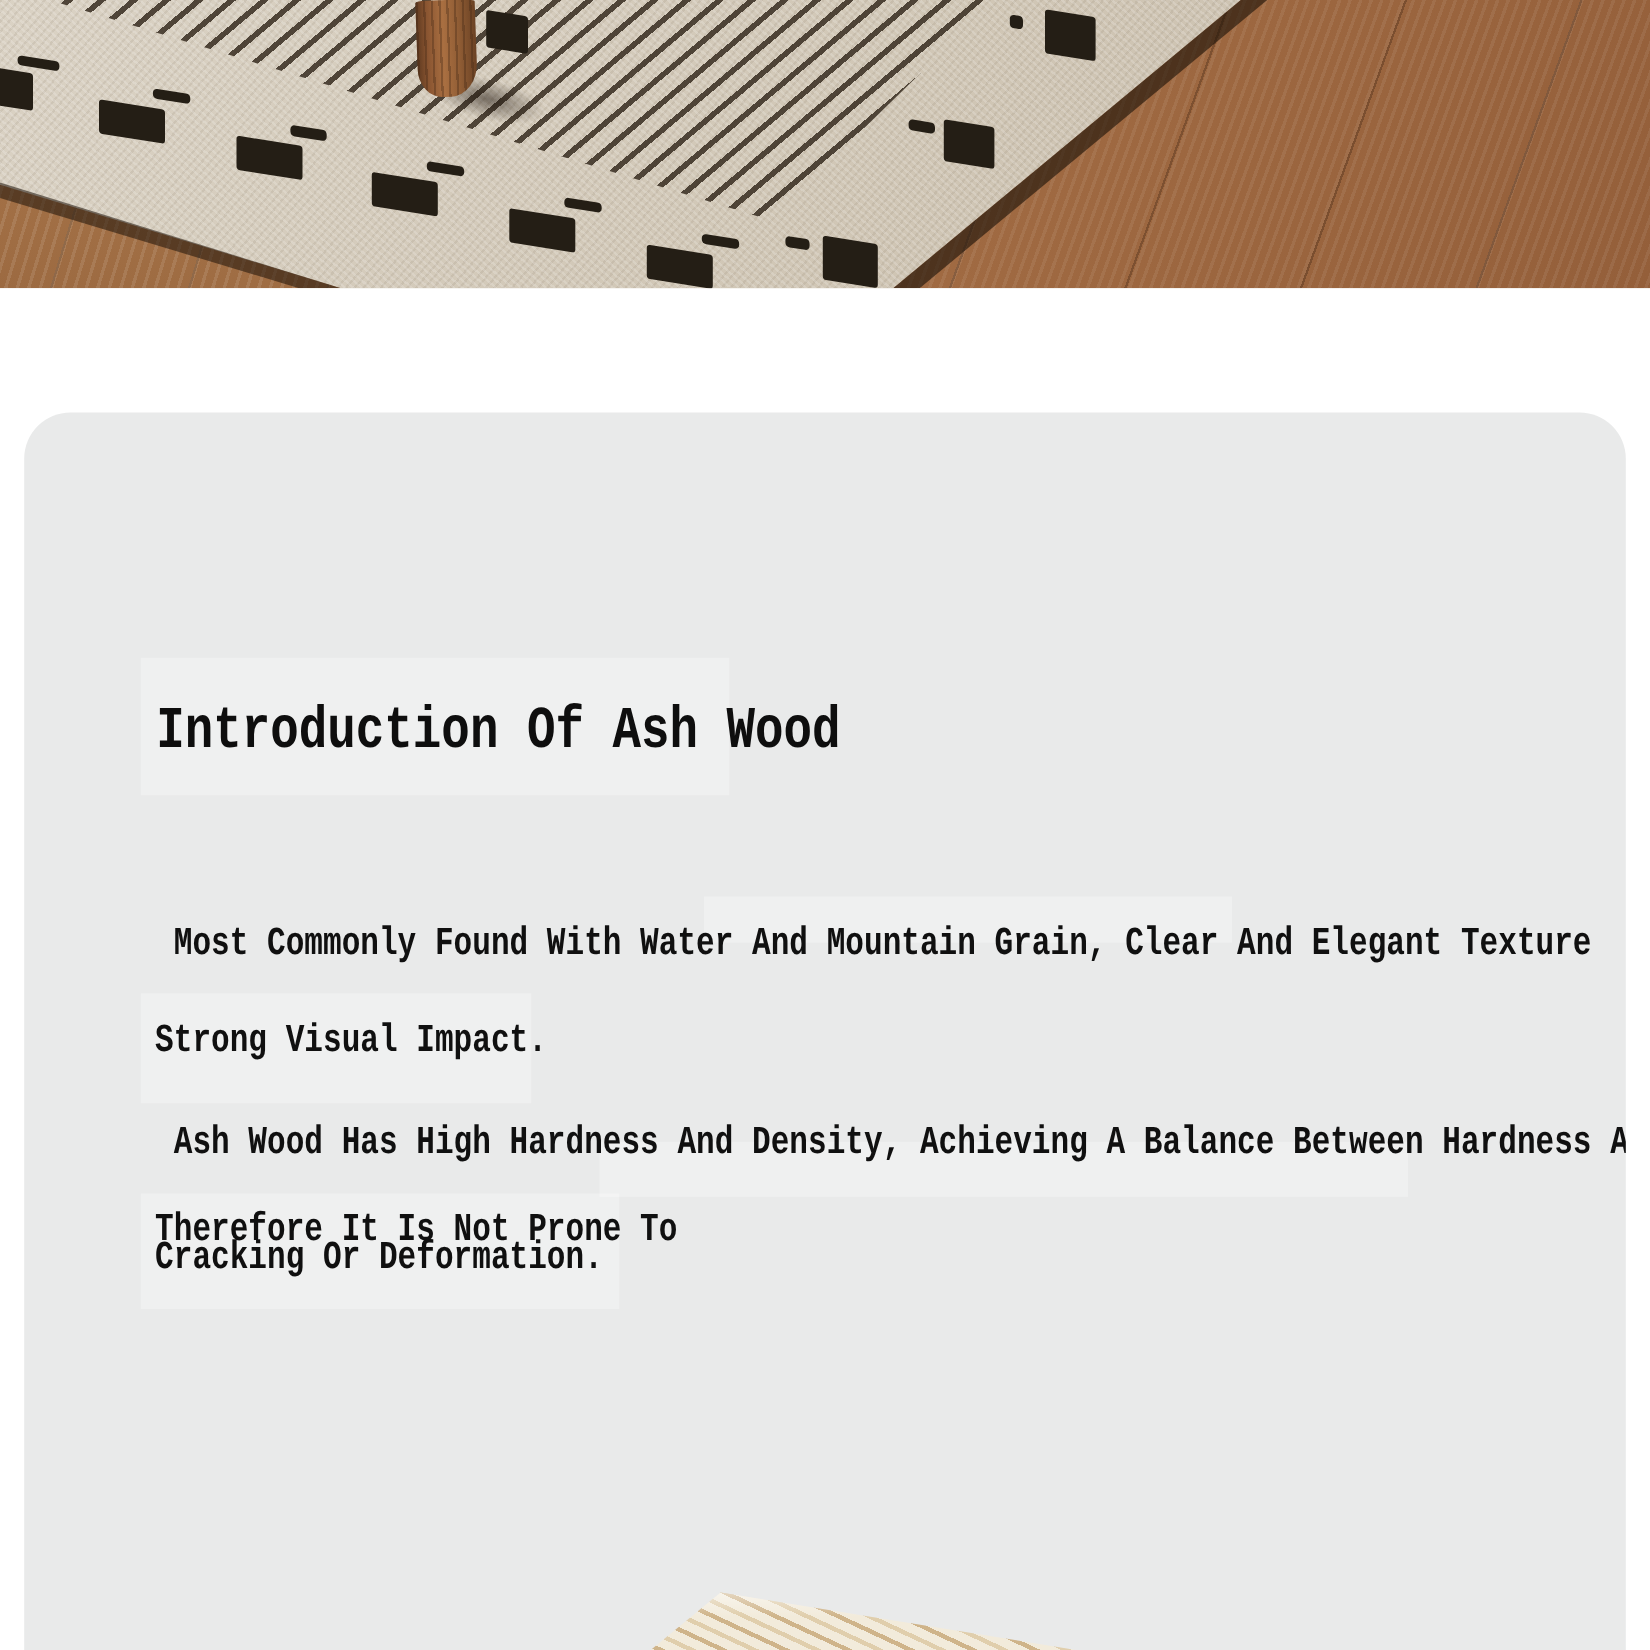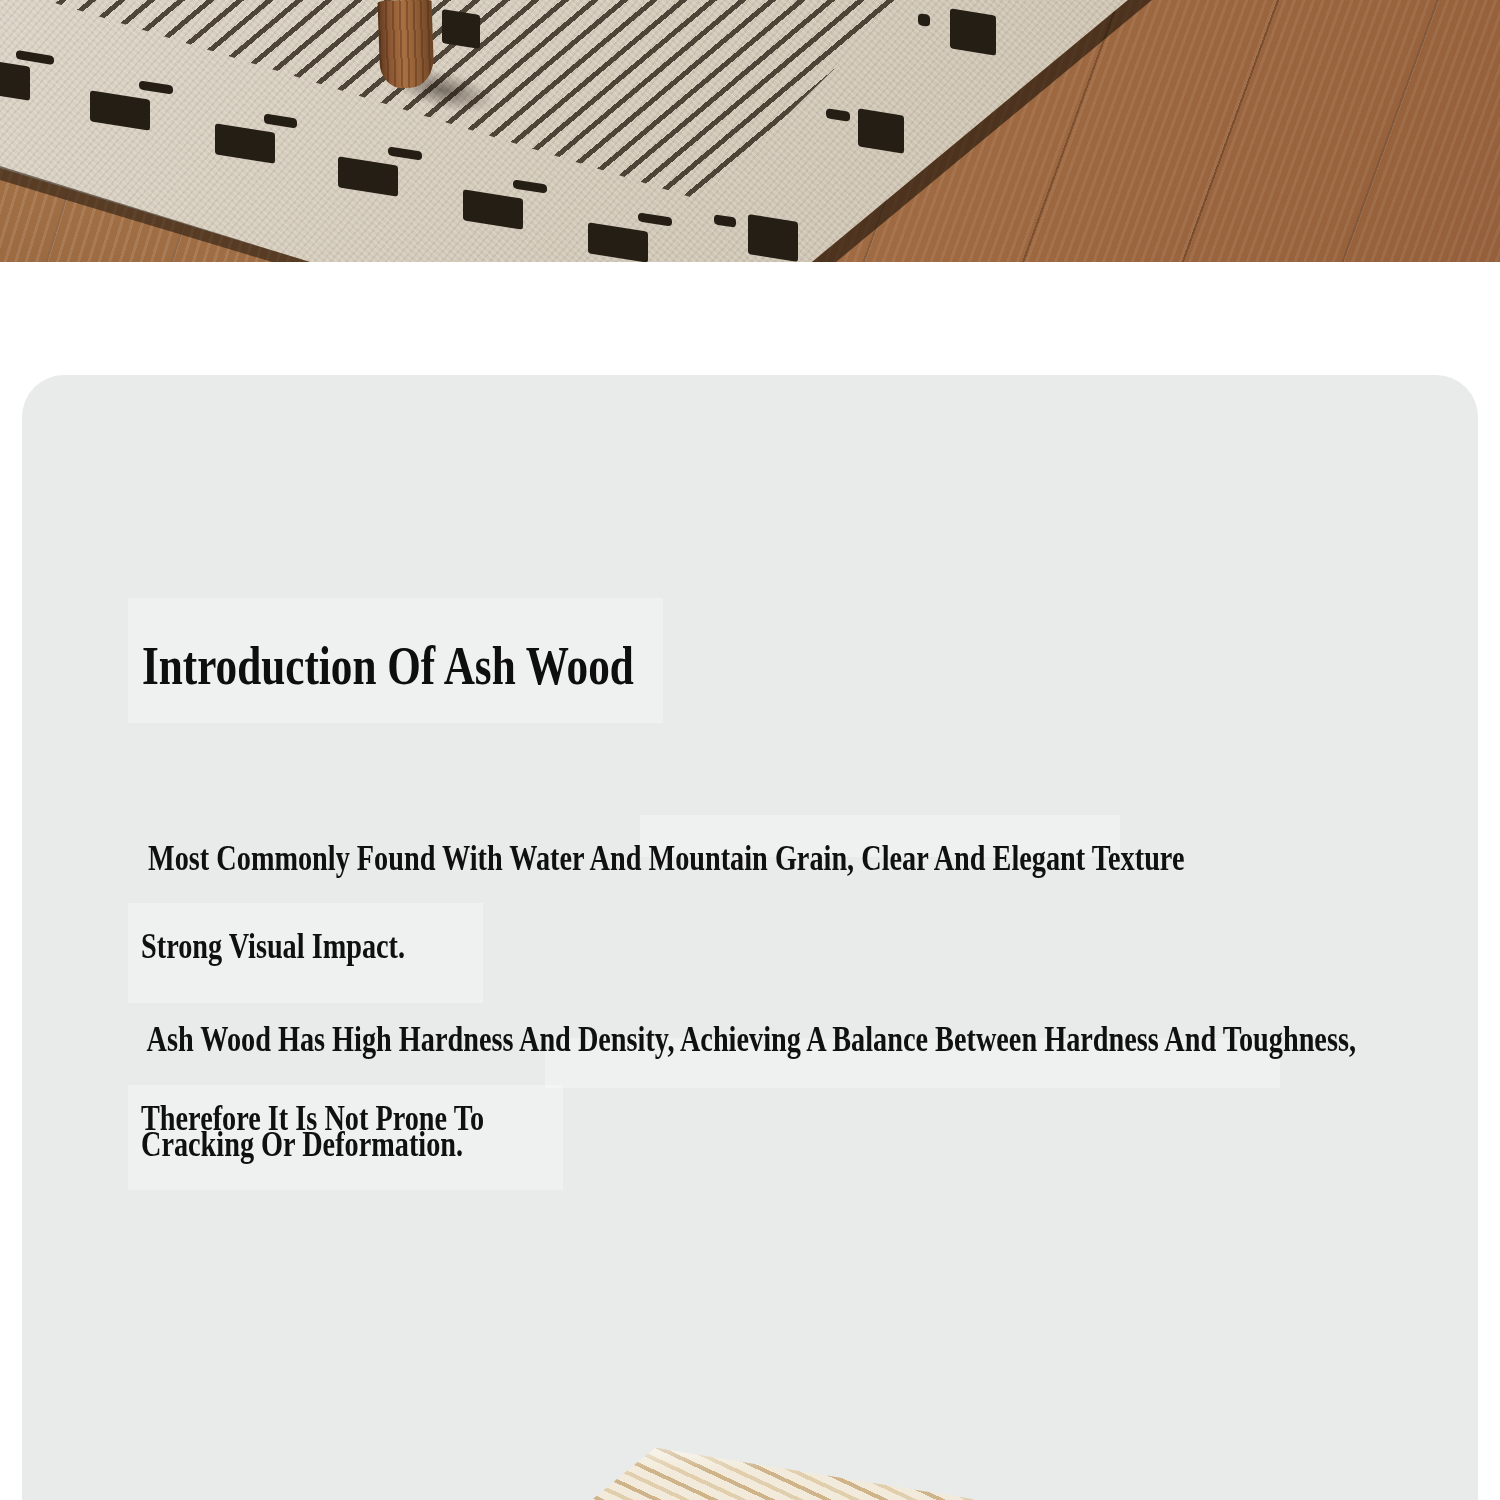--- a/index.html
+++ b/index.html
@@ -1,17 +1,17 @@
 <!DOCTYPE html>
 <html><head>
 <meta charset="utf-8">
 <style>
   html,body{margin:0;padding:0;background:#ffffff;}
   body{width:1500px;height:1500px;overflow:hidden;}
-  .page{position:relative;width:1304px;height:1500px;font-family:Liberation Serif, serif;}
+  .page{position:relative;width:1304px;height:1500px;font-family:Liberation Mono, monospace;}
 
   
   .hero{position:absolute;left:0;top:0;width:1500px;height:262px;overflow:hidden;
         background:linear-gradient(128deg,#dad2c4 0%,#d0c6b5 55%,#c7bcaa 100%);}
   .rug-noise{position:absolute;inset:0;
         background:repeating-linear-gradient(41deg,rgba(255,255,255,.16) 0 2px,rgba(0,0,0,0) 2px 5px),
                    repeating-linear-gradient(-49deg,rgba(110,95,75,.10) 0 2px,rgba(0,0,0,0) 2px 6px);}
   .stripes{position:absolute;inset:0;
         background:repeating-linear-gradient(140deg,rgba(55,44,32,.85) 0 5px,rgba(55,44,32,0) 5px 19px);
         clip-path:polygon(45px 0,905px 0,700px 200px);}

